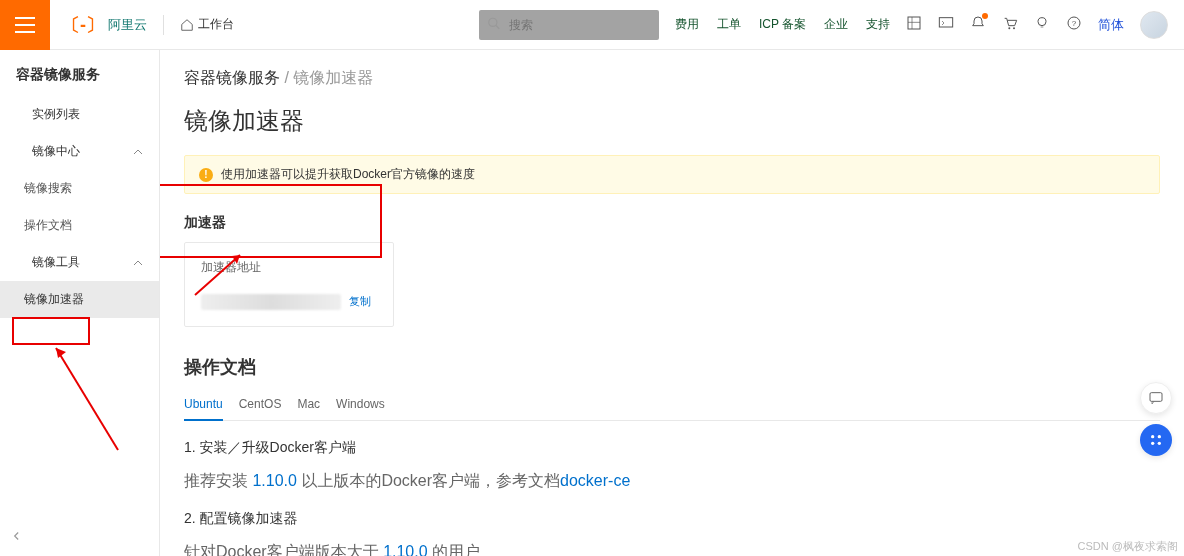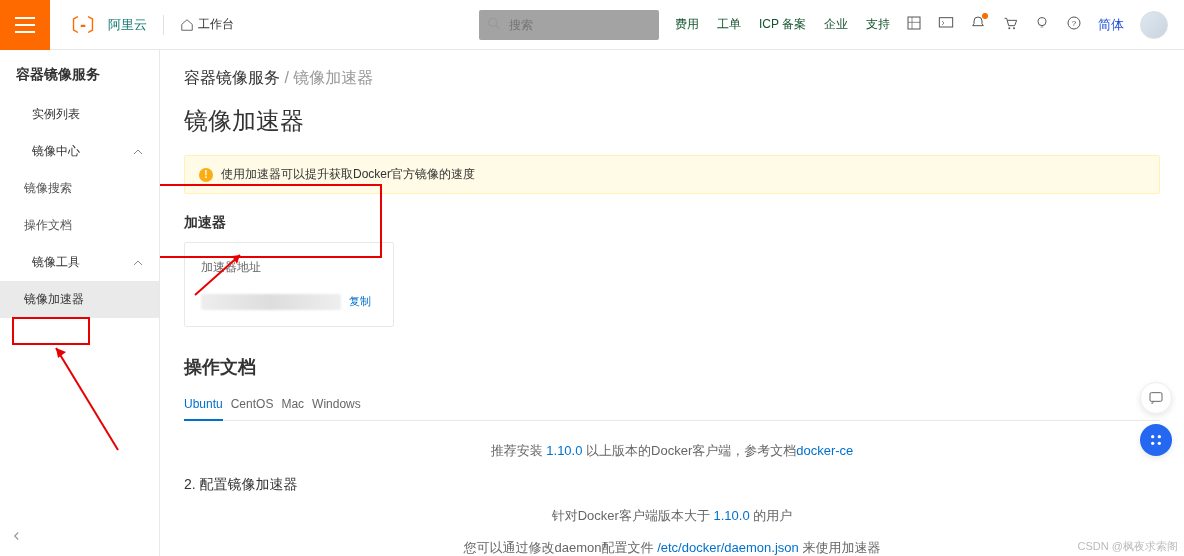--- a/index.html
+++ b/index.html
@@ -48,26 +48,26 @@
     .addr-box { border: 1px solid #e8e8e8; border-radius: 2px; padding: 16px; width: 210px; margin-bottom: 28px; position: relative; }
     .addr-label { color: #666; font-size: 12px; margin-bottom: 18px; }
     .addr-val { display: flex; align-items: flex-start; gap: 8px; }
     .addr-blur { width: 140px; height: 16px; background: linear-gradient(90deg,#eee,#ddd,#eee); filter: blur(1px); border-radius: 2px; }
     .addr-copy { color: #0070cc; font-size: 11px; cursor: pointer; }
     
     .red-box1 { position: absolute; border: 2px solid #e80000; pointer-events: none; }
     .red-arrow { position: absolute; pointer-events: none; }
     
     .ops-title { font-size: 18px; font-weight: 600; margin-bottom: 10px; }
-    .tabs { display: flex; gap: 8px; border-bottom: 1px solid #e8e8e8; margin-bottom: 18px; }
+    .tabs { display: flex; gap: 16px; border-bottom: 1px solid #e8e8e8; margin-bottom: 18px; }
     .tab { padding: 8px 0; font-size: 12px; color: #666; cursor: pointer; border-bottom: 2px solid transparent; margin-bottom: -1px; }
     .tab.active { color: #0070cc; border-bottom-color: #0070cc; }
     
     .step-title { font-size: 14px; color: #333; margin: 14px 0 10px; }
-    .step-text { font-size: 13px; color: #666; margin-bottom: 8px; line-height: 1.8; text-align: center; }
+    .step-text { font-size: 16px; color: #666; margin-bottom: 8px; line-height: 1.8; }
     .link { color: #0070cc; }
     
     .float-btns { position: fixed; right: 12px; bottom: 100px; display: flex; flex-direction: column; gap: 10px; }
     .float-btn { width: 32px; height: 32px; border-radius: 50%; display: flex; align-items: center; justify-content: center; cursor: pointer; box-shadow: 0 2px 6px rgba(0,0,0,.1); }
     .float-btn.white { background: #fff; color: #666; border: 1px solid #eee; }
     .float-btn.blue { background: #2468f2; color: #fff; }
     
     .watermark { position: fixed; right: 6px; bottom: 2px; font-size: 11px; color: #bbb; }
   </style>
 </head>
@@ -197,20 +197,21 @@
     </div>
 
     <div class="ops-title">操作文档</div>
     <div class="tabs">
       <div class="tab active">Ubuntu</div>
       <div class="tab">CentOS</div>
       <div class="tab">Mac</div>
       <div class="tab">Windows</div>
     </div>
 
+    <div class="step-title">1. 安装／升级Docker客户端</div>
     <div class="step-text">
       <span>推荐安装 </span><span class="link">1.10.0</span><span> 以上版本的Docker客户端，参考文档</span><span class="link">docker-ce</span>
     </div>
 
     <div class="step-title">2. 配置镜像加速器</div>
     <div class="step-text">
       <span>针对Docker客户端版本大于 </span><span class="link">1.10.0</span><span> 的用户</span>
     </div>
     <div class="step-text">
       <span>您可以通过修改daemon配置文件 </span><span class="link">/etc/docker/daemon.json</span><span> 来使用加速器</span>

